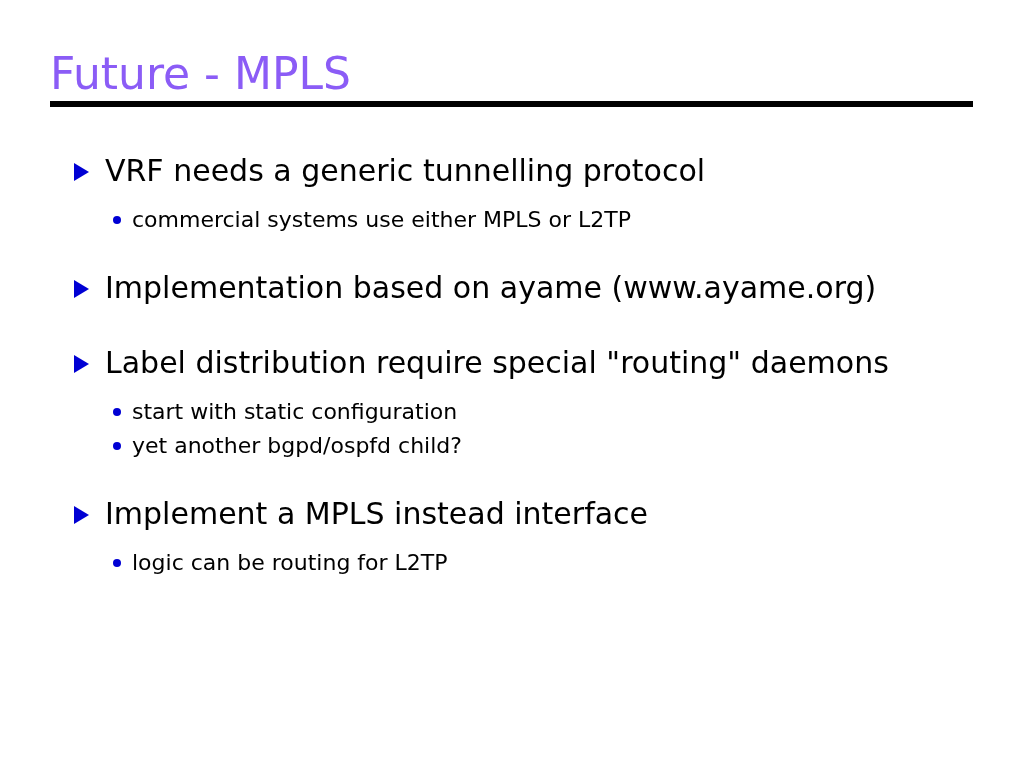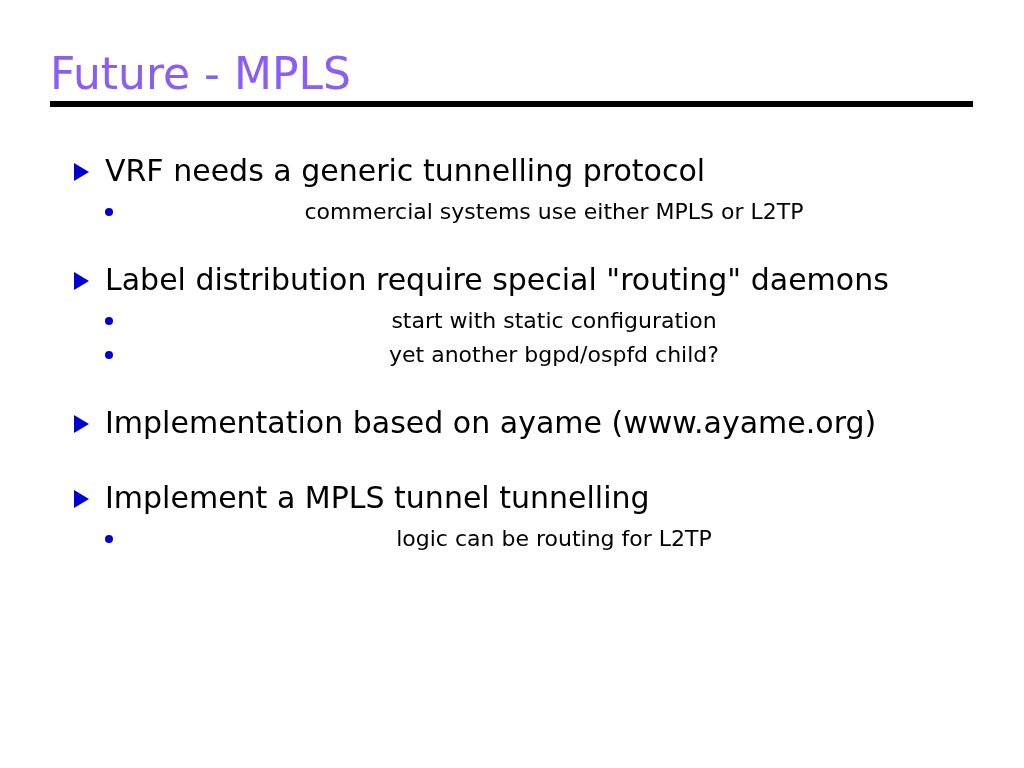--- a/index.html
+++ b/index.html
@@ -81,24 +81,23 @@
     border-left: 15px solid #0000d4;
     border-top: 9px solid transparent;
     border-bottom: 9px solid transparent;
   }
   .l1-text {
     display: block;
   }
 
   
   .l2-list {
-    margin: 0;
+    margin: 8px;
     padding: 0;
     list-style: none;
-    text-align: center;
   }
   .l2 {
     position: relative;
     padding-left: 124px;
     padding-right: 40px;
     font-size: 22px;
     line-height: 34px;
     color: #000000;
   }
   .l2 .dot {
@@ -135,45 +134,45 @@
         <li class="l2">
           <span class="dot"></span>
           <span class="l2-text">commercial systems use either MPLS or L2TP</span>
         </li>
       </ul>
     </div>
 
     <div class="group">
       <div class="l1">
         <span class="tri"></span>
+        <span class="l1-text">Implementation based on ayame (www.ayame.org)</span>
+      </div>
+    </div>
+
+    <div class="group">
+      <div class="l1">
+        <span class="tri"></span>
         <span class="l1-text">Label distribution require special "routing" daemons</span>
       </div>
       <ul class="l2-list">
         <li class="l2">
           <span class="dot"></span>
           <span class="l2-text">start with static configuration</span>
         </li>
         <li class="l2">
           <span class="dot"></span>
           <span class="l2-text">yet another bgpd/ospfd child?</span>
         </li>
       </ul>
     </div>
 
     <div class="group">
       <div class="l1">
         <span class="tri"></span>
-        <span class="l1-text">Implementation based on ayame (www.ayame.org)</span>
-      </div>
-    </div>
-
-    <div class="group">
-      <div class="l1">
-        <span class="tri"></span>
-        <span class="l1-text">Implement a MPLS tunnel tunnelling</span>
+        <span class="l1-text">Implement a MPLS instead interface</span>
       </div>
       <ul class="l2-list">
         <li class="l2">
           <span class="dot"></span>
           <span class="l2-text">logic can be routing for L2TP</span>
         </li>
       </ul>
     </div>
 
   </div>

